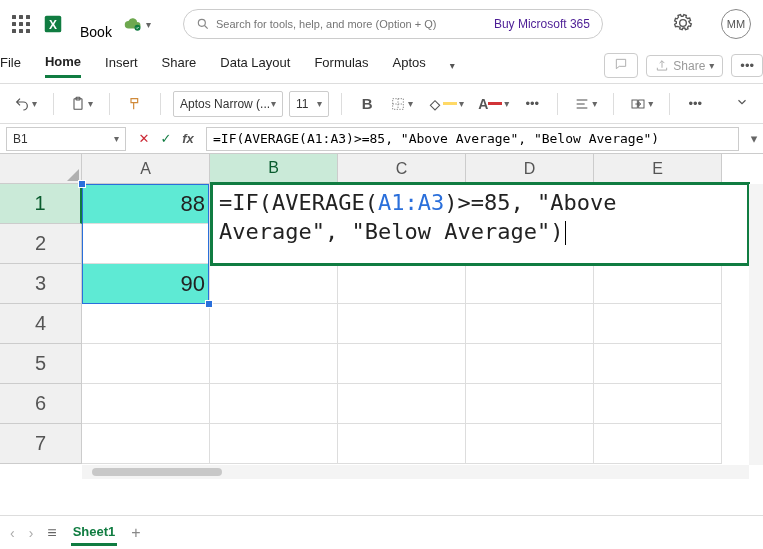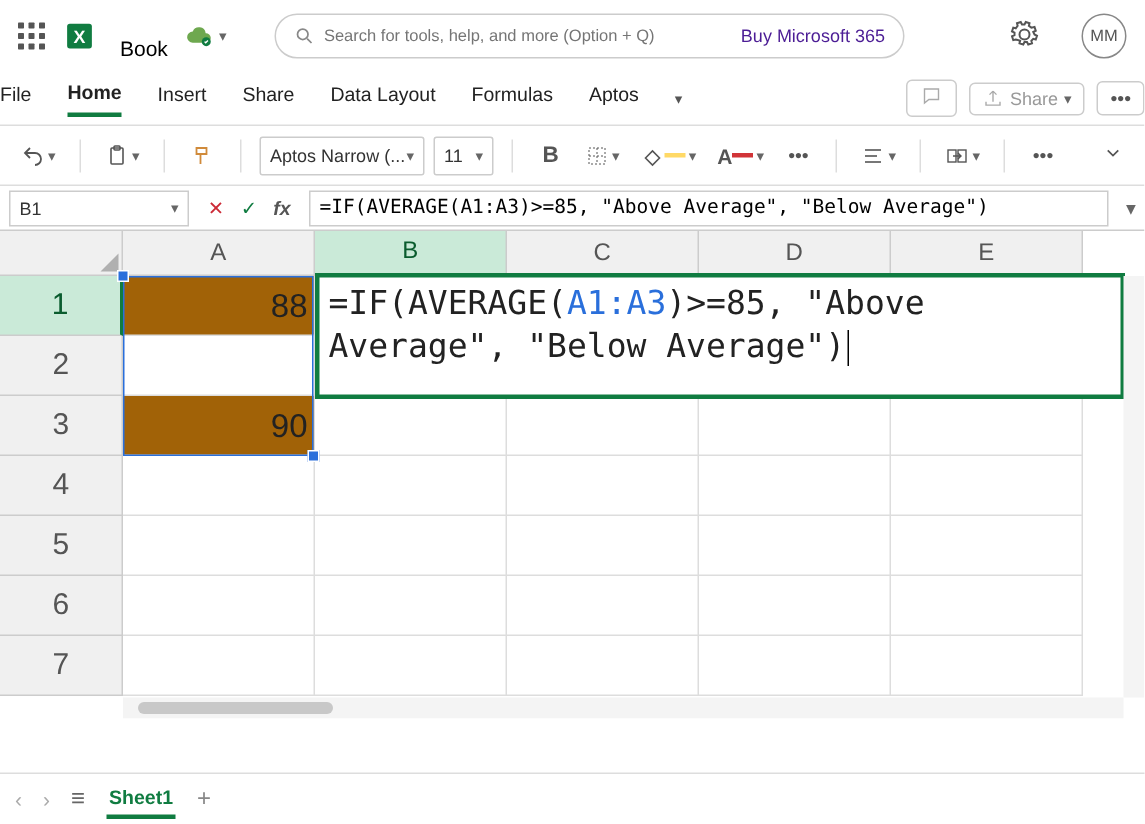--- a/index.html
+++ b/index.html
@@ -49,21 +49,21 @@
   .top-left-cell::after { content: ""; position: absolute; right: 2px; bottom: 2px; width: 0; height: 0; border-style: solid; border-width: 0 0 12px 12px; border-color: transparent transparent #b0b0b0 transparent; }
   .col-hdr { flex: 0 0 128px; height: 30px; background: #f0f0f0; border-right: 1px solid #ccc; border-bottom: 1px solid #ccc; display: flex; align-items: center; justify-content: center; font-size: 16px; color: #555; cursor: pointer; }
   .col-hdr.sel { background: #caead8; color: #0a5c2e; border-bottom: 2px solid #107c41; }
   .grid-body { display: flex; }
   .row-hdrs { width: 82px; }
   .row-hdr { height: 40px; background: #f0f0f0; border-right: 1px solid #ccc; border-bottom: 1px solid #ccc; display: flex; align-items: center; justify-content: center; font-size: 20px; color: #555; cursor: pointer; }
   .row-hdr.sel { background: #caead8; color: #0a5c2e; border-right: 2px solid #107c41; }
   .cells { position: relative; flex: 1; }
   .cell-row { display: flex; height: 40px; }
   .cell { flex: 0 0 128px; height: 40px; border-right: 1px solid #ddd; border-bottom: 1px solid #ddd; display: flex; align-items: center; justify-content: flex-end; padding: 0 4px; font-size: 22px; color: #222; }
-  .cell.range-a { background: #a16207; }
+  .cell.range-a { background: #5eead4; }
   .range-border { position: absolute; border: 1px solid #2a6fdb; }
   .range-handle { position: absolute; width: 8px; height: 8px; background: #2a6fdb; border: 1px solid #fff; }
   .active-border { position: absolute; border: 3px solid #107c41; background: #fff; }
   .active-content { padding: 4px 6px; font-family: Menlo, Consolas, monospace; font-size: 22px; line-height: 1.3; color: #222; }
   .active-content .ref { color: #2a6fdb; }
   .caret { content: ""; display: inline-block; width: 1px; height: 24px; background: #000; margin-left: 2px; vertical-align: middle; }
   .hscroll-track { position: absolute; left: 82px; right: 14px; bottom: 0; height: 14px; background: #f4f4f4; }
   .hscroll-thumb { position: absolute; left: 10px; top: 3px; width: 130px; height: 8px; background: #c8c8c8; border-radius: 4px; }
   .vscroll-track { position: absolute; top: 30px; bottom: 14px; right: 0; width: 14px; background: #f4f4f4; }
 

